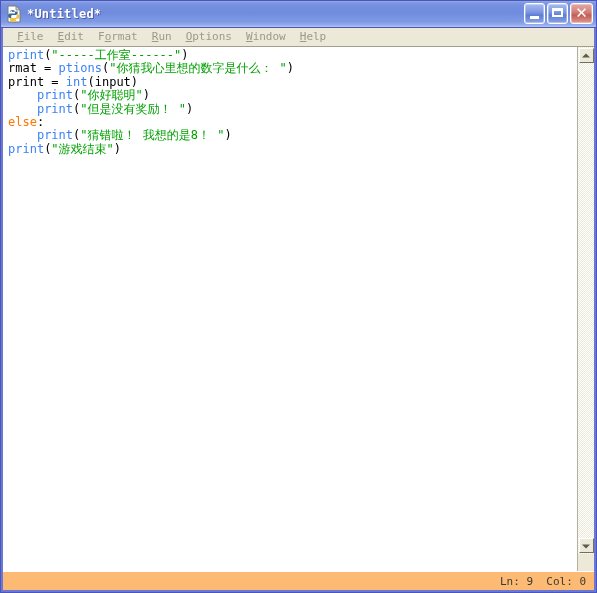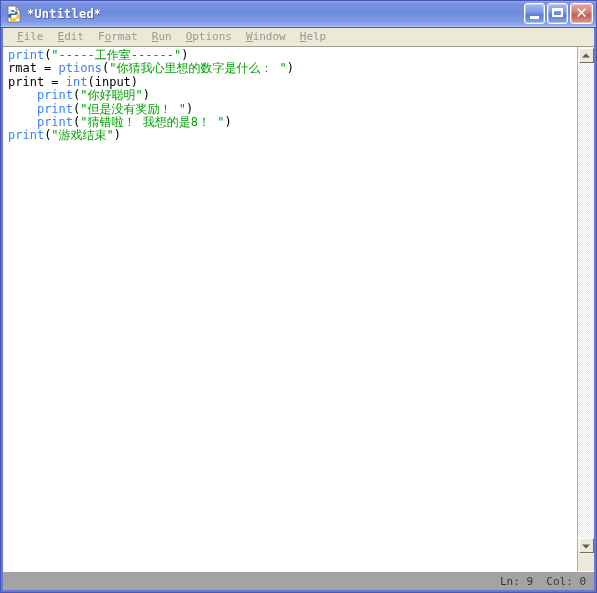--- a/index.html
+++ b/index.html
@@ -229,21 +229,21 @@
     align-items: center;
     justify-content: center;
     border-left: 1px solid #b4b0a0;
     box-sizing: border-box;
   }
 
   
   .statusbar {
     flex: 0 0 19px;
     height: 19px;
-    background: #a3a3a3;
+    background: #fdba74;
     border-top: 1px solid #ffffff;
     display: flex;
     align-items: center;
     justify-content: flex-end;
     padding-right: 8px;
     box-sizing: border-box;
   }
   .status-text {
     font-family: "DejaVu Sans Mono", monospace;
     font-size: 11px;
@@ -289,20 +289,21 @@
       <div class="menu-item"><u>H</u>elp</div>
     </div>
 
     <div class="editor-row">
       <div class="code-area" id="code-area">
           <div class="code-line"><span class="tok-builtin">print</span><span class="tok-plain">(</span><span class="tok-string">"-----工作室------"</span><span class="tok-plain">)</span></div>
           <div class="code-line"><span class="tok-plain">rmat = </span><span class="tok-builtin">ptions</span><span class="tok-plain">(</span><span class="tok-string">"你猜我心里想的数字是什么： "</span><span class="tok-plain">)</span></div>
           <div class="code-line"><span class="tok-plain">print = </span><span class="tok-builtin">int</span><span class="tok-plain">(input)</span></div>
           <div class="code-line"><span class="tok-plain">    </span><span class="tok-builtin">print</span><span class="tok-plain">(</span><span class="tok-string">"你好聪明"</span><span class="tok-plain">)</span></div>
           <div class="code-line"><span class="tok-plain">    </span><span class="tok-builtin">print</span><span class="tok-plain">(</span><span class="tok-string">"但是没有奖励！ "</span><span class="tok-plain">)</span></div>
+          <div class="code-line"><span class="tok-keyword">else</span><span class="tok-plain">:</span></div>
           <div class="code-line"><span class="tok-plain">    </span><span class="tok-builtin">print</span><span class="tok-plain">(</span><span class="tok-string">"猜错啦！ 我想的是8！ "</span><span class="tok-plain">)</span></div>
           <div class="code-line"><span class="tok-builtin">print</span><span class="tok-plain">(</span><span class="tok-string">"游戏结束"</span><span class="tok-plain">)</span></div>
         </div>
       <div class="vscroll">
         <div class="sb-btn">
           <span class="arrow-up"></span>
         </div>
         <div class="sb-btn">
           <span class="arrow-down"></span>
         </div>

